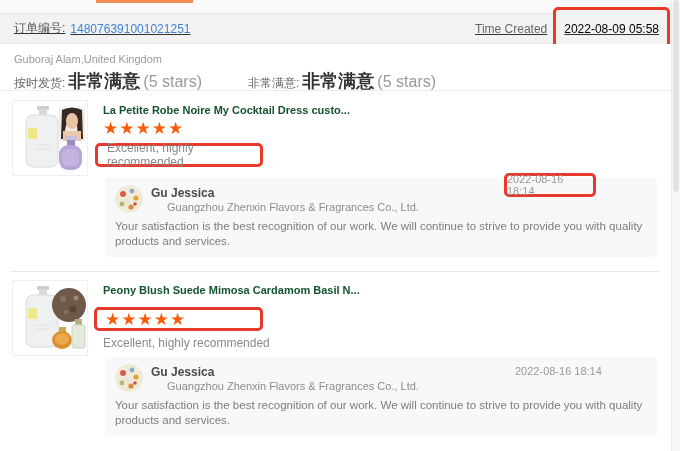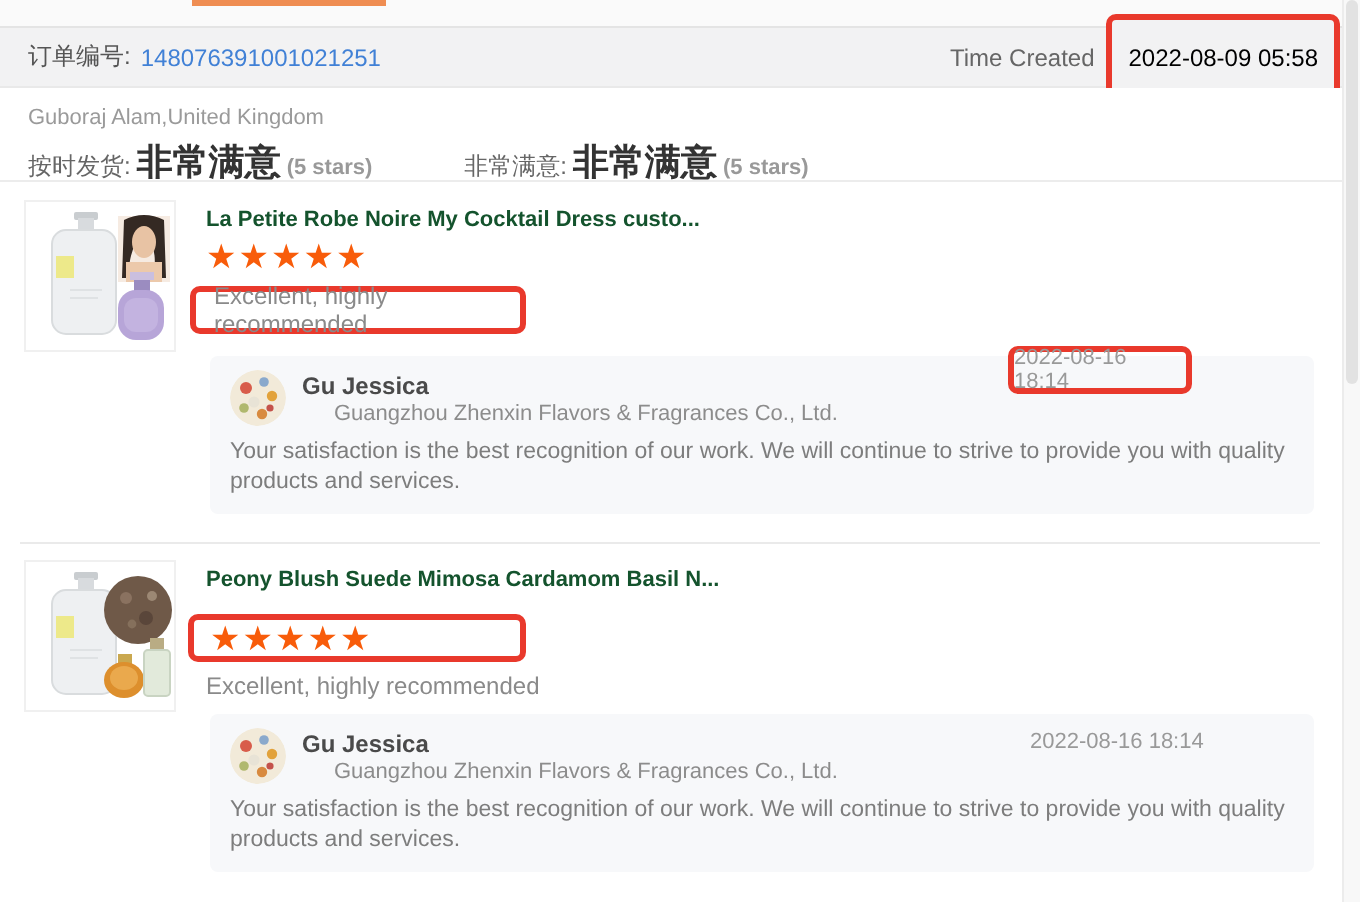--- a/index.html
+++ b/index.html
@@ -12,40 +12,40 @@
 
   
   .top-strip { left:0; top:0; width:680px; height:13px; background:#fafafa; }
   .tab-indicator { left:96px; top:0; width:97px; height:3px; background:#ef8d52; }
 
   
   .header-bar {
     left:0; top:13px; width:680px; height:31px; background:#f2f2f3;
     border-top:1px solid #e4e4e4; border-bottom:1px solid #e9e9e9;
     display:flex; align-items:center; justify-content:space-between;
-    padding:0 10px 0 14px; font-size:12px;
+    padding:0 10px 0 14px; font-size:12px;text-decoration:underline;
   }
   .order-wrap { display:flex; align-items:center; gap:5px; }
   .order-label { color:#555; }
   .order-number { color:#4181d6; text-decoration:none; cursor:pointer; }
   .time-wrap { display:flex; align-items:center; gap:6px; }
   .time-label { color:#666; }
   .hl-box {
     border:3px solid #e9392c; border-radius:5px; background:transparent;
   }
   .time-value-box { padding:12px 8px; color:#000000; background:#f2f2f3; }
 
   
   .buyer-section { left:0; top:44px; width:680px; height:47px; background:#fff;
     border-bottom:1px solid #ececec; }
   .buyer-name { left:14px; top:9px; font-size:11px; color:#9a9a9a; }
   .ratings-row { left:14px; top:25px; font-size:12px; color:#666;
     display:flex; align-items:baseline; }
   .rating-value { color:#333; font-weight:bold; font-size:18px; margin:0 3px; }
-  .rating-note { color:#999; font-size:11px;font-weight:bold; }
+  .rating-note { color:#999; font-size:16px; }
   .rating-gap { display:inline-block; width:46px; }
 
   
   .review { left:12px; width:648px; }
   .review-1 { top:100px; height:165px; }
   .review-2 { top:280px; height:160px; }
   .divider { left:10px; top:271px; width:650px; height:1px; background:#eaeaea; }
 
   .product-img { left:0; top:0; width:76px; height:76px; background:#fff;
     border:1px solid #f0f0f0; cursor:pointer; }

